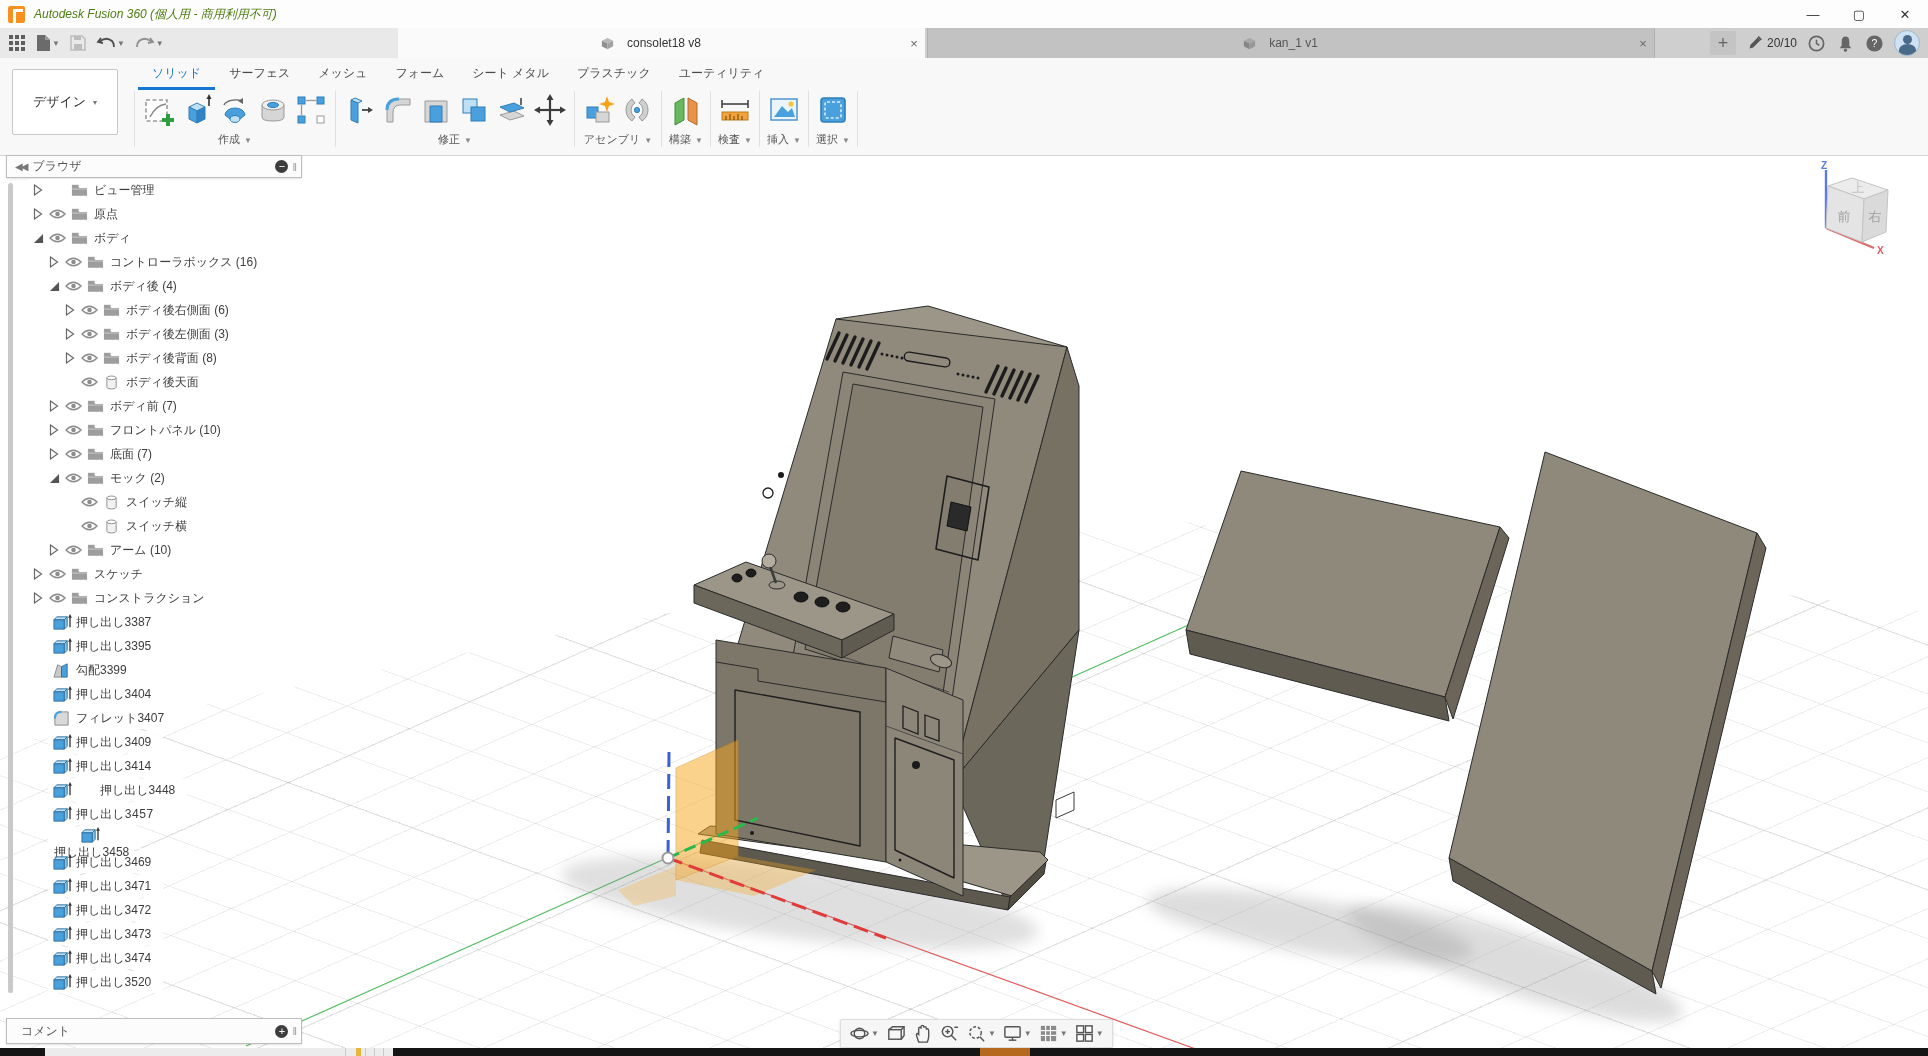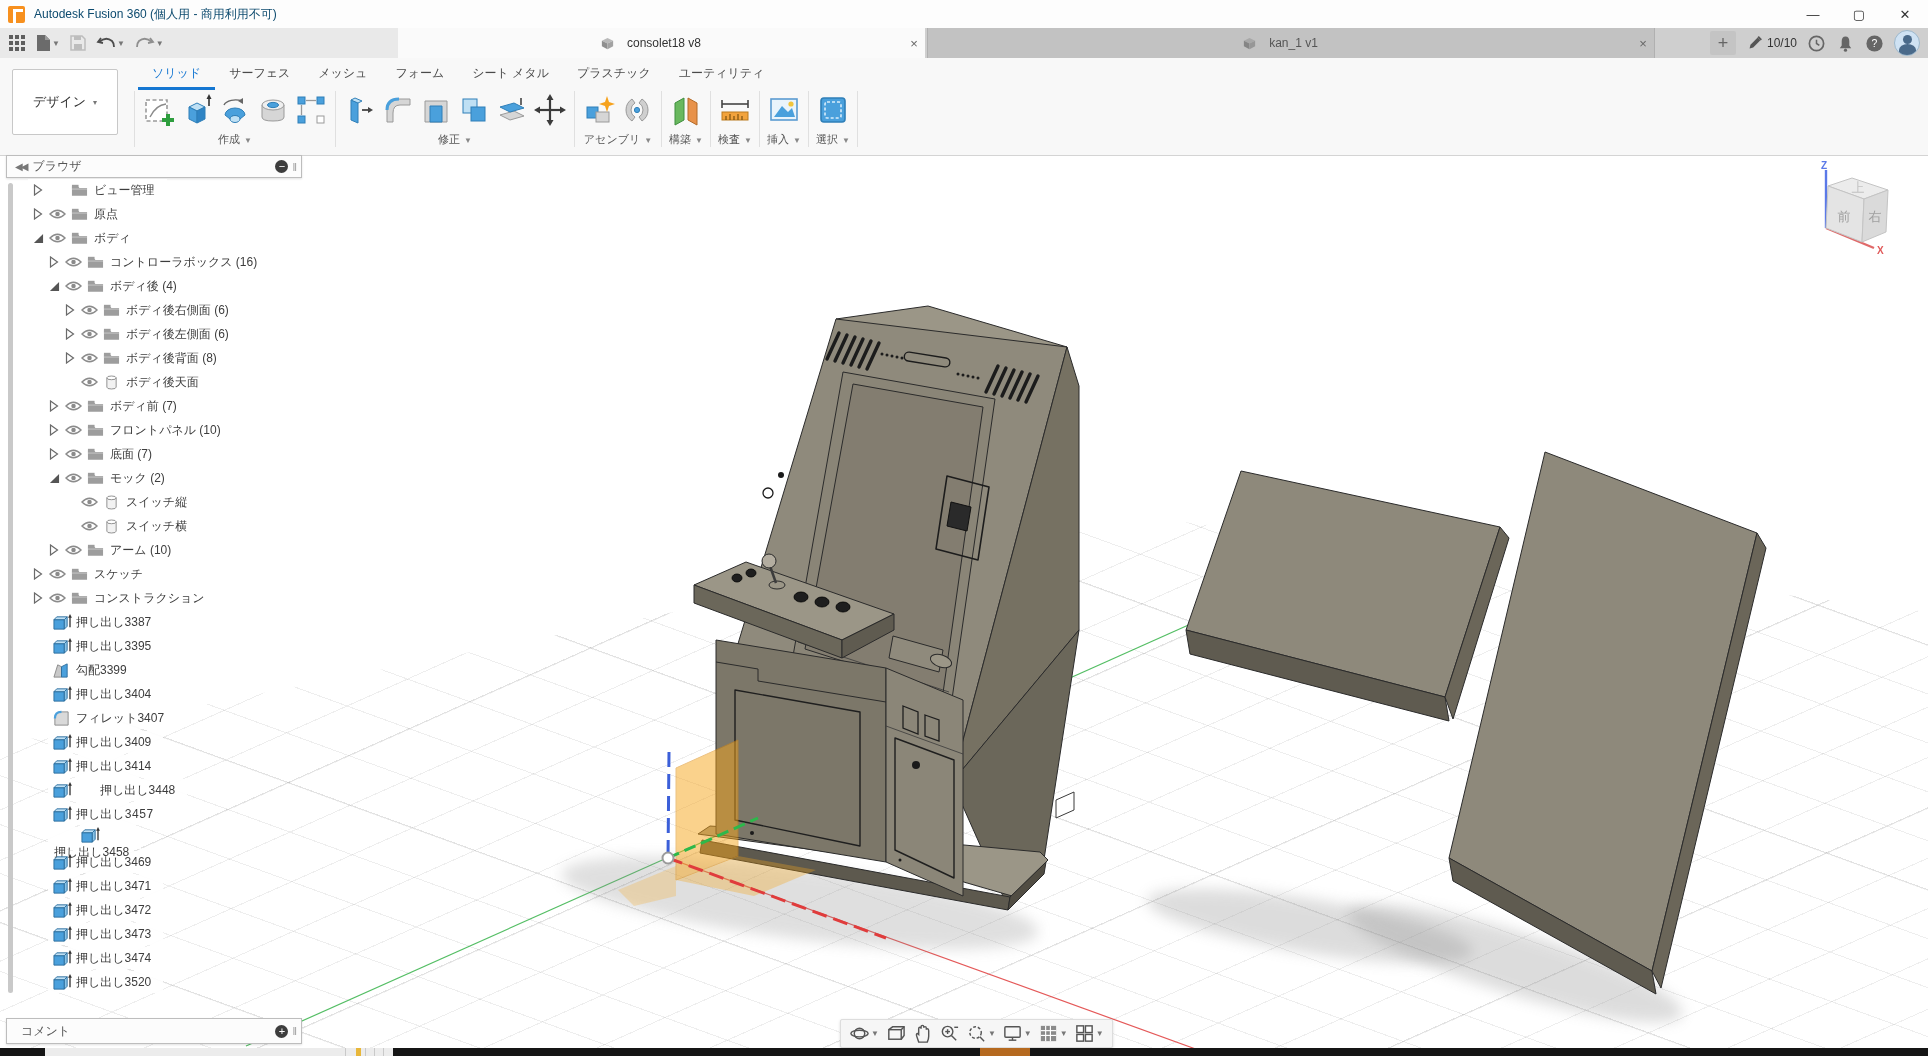--- a/index.html
+++ b/index.html
@@ -2,21 +2,21 @@
 <html><head>
 <meta charset="utf-8">
 <style>
   html,body{margin:0;padding:0;background:#fff;}
   body{font-family:"Liberation Sans","DejaVu Sans",sans-serif;color:#3c3c3c;}
   #app{position:relative;width:1928px;height:1056px;overflow:hidden;background:#fff;border-right:1px solid #bdbdbd;}
   
   #titlebar{position:absolute;left:0;top:0;width:1928px;height:28px;background:#fdfdfd;border-bottom:1px solid #e3e3e3;display:flex;align-items:center;}
   #fusion-logo{width:17px;height:17px;margin-left:8px;background:#f7901e;border-radius:2px;position:relative;}
   #fusion-logo::after{content:"";position:absolute;left:5px;top:3px;width:7px;height:11px;border-left:3px solid #fff;border-top:3px solid #fff;}
-  #title-text{margin-left:9px;font-size:12px;color:#0c4a6e;}
+  #title-text{margin-left:9px;font-size:12px;color:#4d7c0f;font-style:italic;}
   .winbtn{width:46px;height:28px;display:flex;align-items:center;justify-content:center;font-size:13px;color:#333;}
   
   #tabbar{position:absolute;left:0;top:28px;width:1928px;height:30px;background:#cfcfcf;border-bottom:1px solid #b5b5b5;}
   #qat{position:absolute;left:0;top:0;width:398px;height:30px;background:#e9e9e9;display:flex;align-items:center;gap:4px;padding-left:6px;box-sizing:border-box;}
   .qbtn{display:flex;align-items:center;justify-content:center;height:24px;padding:0 3px;}
   .caret{font-size:8px;color:#777;margin-left:1px;}
   .doc-tab{position:absolute;top:0;height:30px;display:flex;align-items:center;font-size:12px;box-sizing:border-box;}
   #tab-active{left:398px;width:527px;background:#fafafa;color:#333;}
   #tab-inactive{left:927px;width:728px;background:#c2c2c2;color:#555;border-left:1px solid #b0b0b0;border-right:1px solid #b0b0b0;}
   .doc-tab .tab-label{flex:0 0 auto;margin-left:6px;}
@@ -163,21 +163,21 @@
       <span class="tab-close">×</span>
     </div>
 
     <div id="tab-right-tools">
       <div id="plus-btn">+</div>
       <div id="credits-badge">
         <svg width="18" height="18" viewBox="0 0 20 20">
             <path d="M4 16 L5 12 L13 4 L16 7 L8 15 Z" fill="#555"></path>
             <path d="M13.5 3 L17 6.5" stroke="#555" stroke-width="2" fill="none"></path>
           </svg>
-        <span>10/10</span>
+        <span>20/10</span>
       </div>
       <svg width="19" height="19" viewBox="0 0 20 20">
           <circle cx="10" cy="10" r="7.5" fill="none" stroke="#666" stroke-width="1.8"></circle>
           <polyline points="10,6 10,10 13,12" fill="none" stroke="#666" stroke-width="1.6"></polyline>
         </svg>
       <svg width="19" height="19" viewBox="0 0 20 20">
           <path d="M10 2.5 Q14 2.5 14 7.5 L14 12 L16 15 L4 15 L6 12 L6 7.5 Q6 2.5 10 2.5 Z" fill="#666"></path>
           <circle cx="10" cy="17" r="1.7" fill="#666"></circle>
         </svg>
       <svg width="19" height="19" viewBox="0 0 20 20">
@@ -659,21 +659,21 @@
             <circle cx="9" cy="6" r="2.4" fill="#8b8b8b"></circle>
           </svg>
         </span>
         <span class="slot si">
           <svg width="17" height="14" viewBox="0 0 18 14">
             <rect x="1" y="1.5" width="7" height="4" fill="#9d9d9d"></rect>
             <path d="M1 3 L7 3 L9 5 L17 5 L17 13 L1 13 Z" fill="#9d9d9d"></path>
             <rect x="1" y="5.5" width="16" height="1" fill="#c9c9c9"></rect>
           </svg>
         </span>
-        <span class="tlabel">ボディ後左側面 (6)</span>
+        <span class="tlabel">ボディ後左側面 (3)</span>
       </div>
       <div class="trow" style="margin-left: 60px;">
         <span class="slot sa">
           <svg width="10" height="12" viewBox="0 0 10 12">
             <polygon points="1.5,1 8.5,6 1.5,11" fill="#fdfdfd" stroke="#6a6a6a" stroke-width="1.2"></polygon>
           </svg>
         </span>
         <span class="slot se">
           <svg width="17" height="12" viewBox="0 0 18 12">
             <path d="M1 6 Q9 -2 17 6 Q9 14 1 6 Z" fill="none" stroke="#8b8b8b" stroke-width="1.4"></path>

